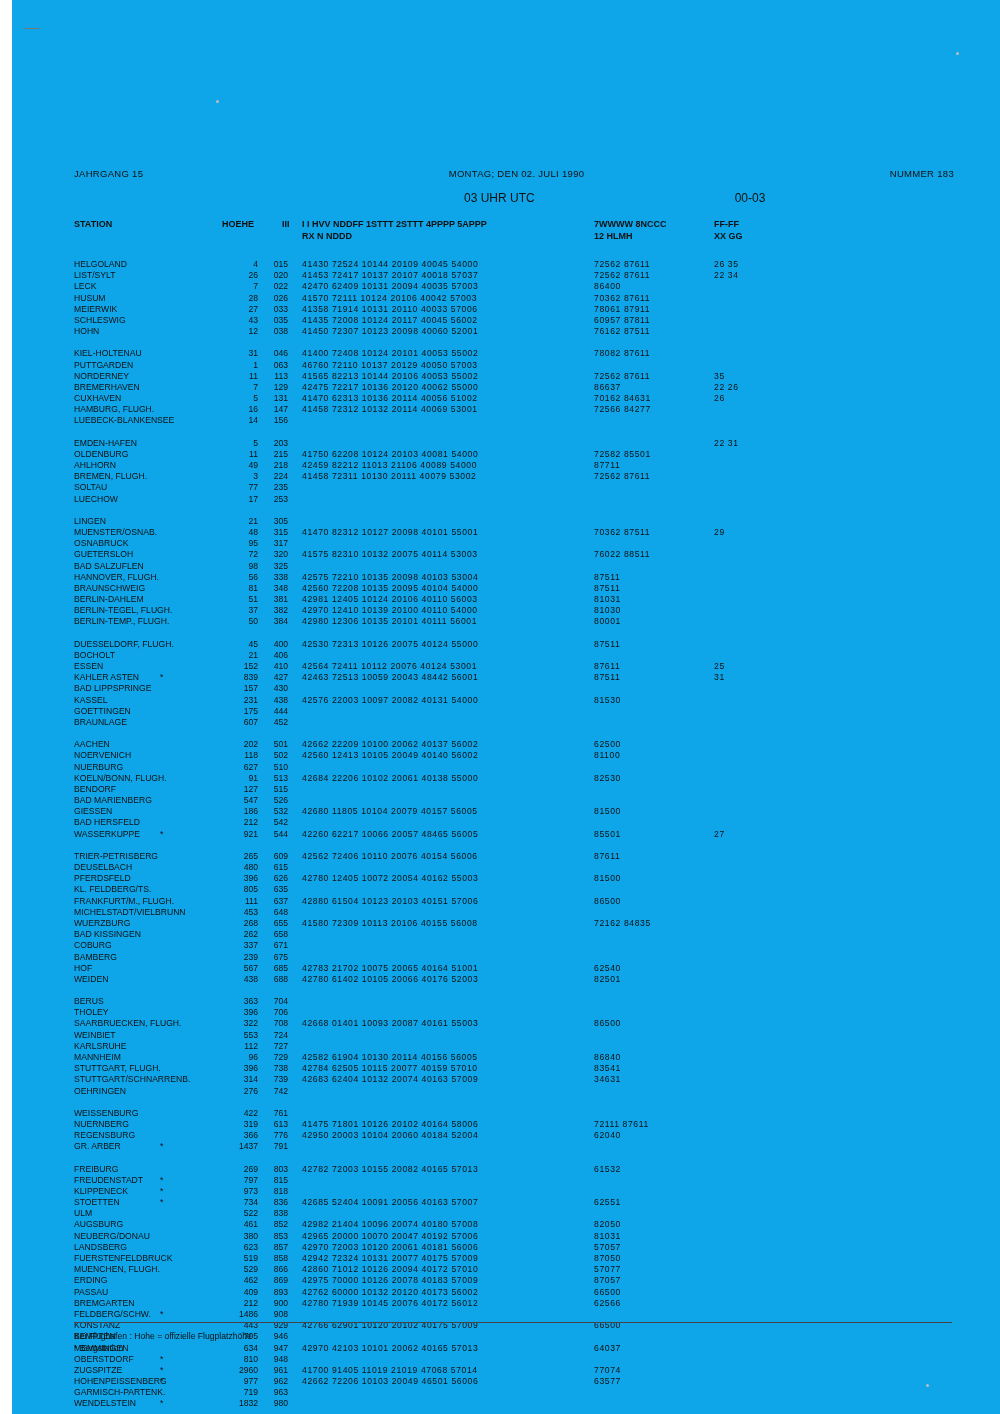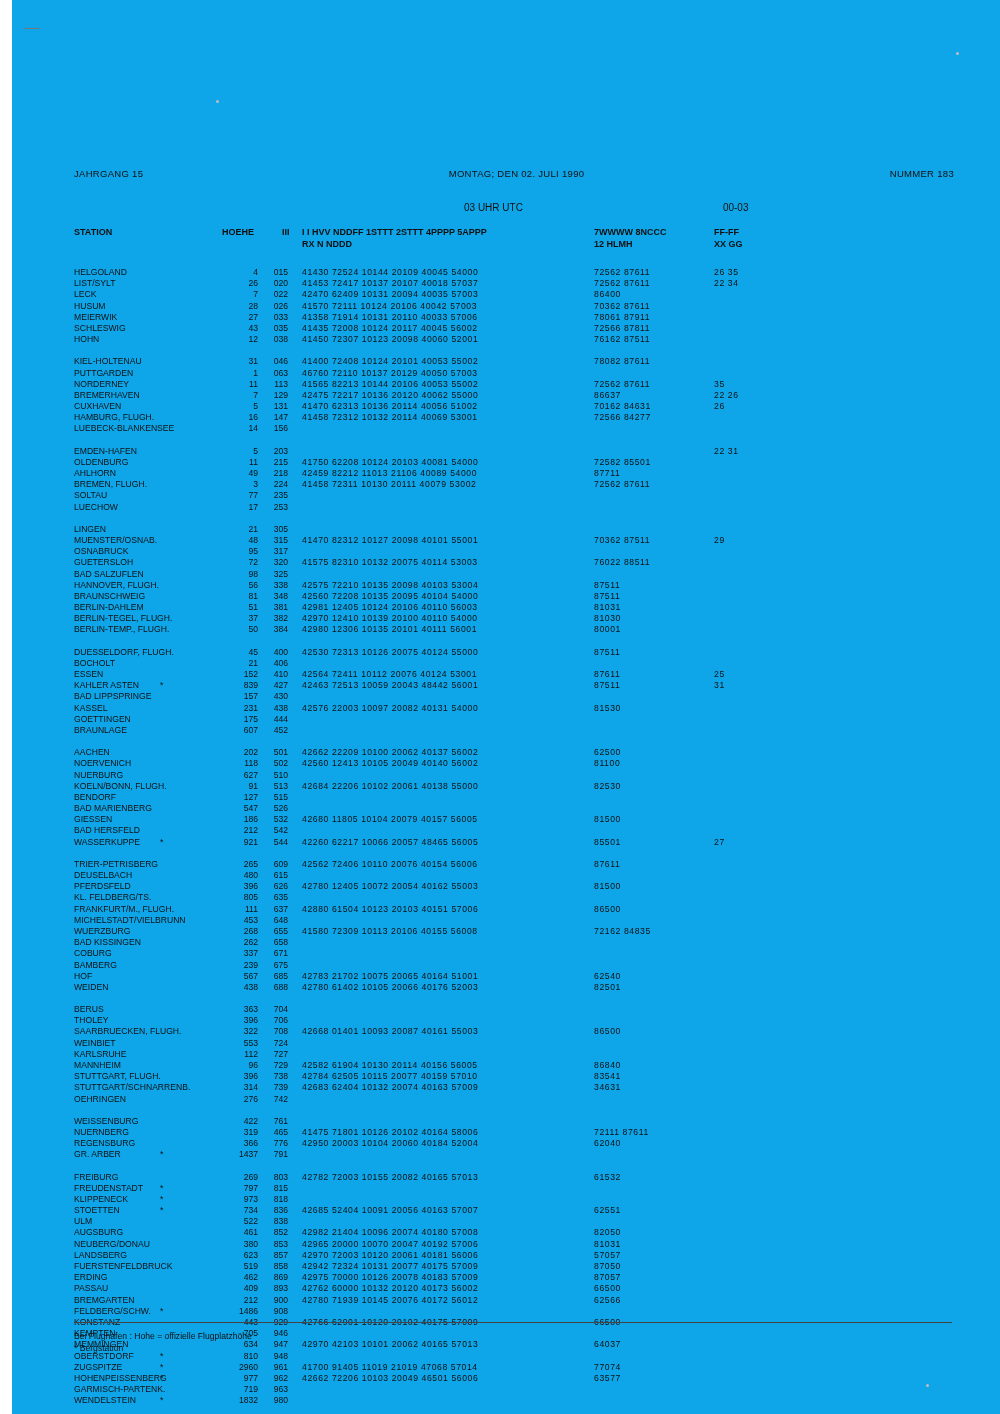--- a/index.html
+++ b/index.html
@@ -1,21 +1,21 @@
 <!DOCTYPE html>
 <html><head>
 <meta charset="utf-8">
 <style>
   html,body{margin:0;padding:0;background:#ffffff;}
   body{width:1000px;height:1414px;font-family:"Liberation Sans",sans-serif;color:#111;position:relative;}
   .page{position:absolute;left:12px;top:0;width:1000px;height:1414px;background:#0ea5e9;}
   .sheet{position:absolute;left:62px;top:168px;width:880px;}
   .hdr-row{display:flex;justify-content:space-between;align-items:baseline;font-size:9.5px;letter-spacing:.3px;}
   .hdr-center{font-size:9.5px;}
-  .utc{margin-top:23px;display:flex;font-size:10px;}
+  .utc{margin-top:12px;display:flex;font-size:12px;}
   .utc .u1{margin-left:390px;}
   .utc .u2{margin-left:200px;}
   .colhead{margin-top:14px;font-size:9px;position:relative;height:34px;font-weight:bold;}
   .colhead span{position:absolute;white-space:nowrap;}
   .tbl{margin-top:6px;font-size:8.6px;line-height:11.2px;}
   .grp{margin-bottom:11px;}
   .row{position:relative;height:11.2px;white-space:nowrap;}
   .c-station{position:absolute;left:0;}
   .c-star{position:absolute;left:86px;}
   .c-hoehe{position:absolute;left:150px;width:34px;text-align:right;}
@@ -109,21 +109,21 @@
             <span class="c-data">41358 71914 10131 20110 40033 57006</span>
             <span class="c-ww">78061 87911</span>
             <span class="c-ff"></span>
           </div>
           <div class="row">
             <span class="c-station">SCHLESWIG</span>
             <span class="c-star"></span>
             <span class="c-hoehe">43</span>
             <span class="c-iii">035</span>
             <span class="c-data">41435 72008 10124 20117 40045 56002</span>
-            <span class="c-ww">72566 87811</span>
+            <span class="c-ww">60957 87811</span>
             <span class="c-ff"></span>
           </div>
           <div class="row">
             <span class="c-station">HOHN</span>
             <span class="c-star"></span>
             <span class="c-hoehe">12</span>
             <span class="c-iii">038</span>
             <span class="c-data">41450 72307 10123 20098 40060 52001</span>
             <span class="c-ww">76162 87511</span>
             <span class="c-ff"></span>
@@ -699,21 +699,21 @@
             <span class="c-hoehe">422</span>
             <span class="c-iii">761</span>
             <span class="c-data"></span>
             <span class="c-ww"></span>
             <span class="c-ff"></span>
           </div>
           <div class="row">
             <span class="c-station">NUERNBERG</span>
             <span class="c-star"></span>
             <span class="c-hoehe">319</span>
-            <span class="c-iii">465</span>
+            <span class="c-iii">613</span>
             <span class="c-data">41475 71801 10126 20102 40164 58006</span>
             <span class="c-ww">72111 87611</span>
             <span class="c-ff"></span>
           </div>
           <div class="row">
             <span class="c-station">REGENSBURG</span>
             <span class="c-star"></span>
             <span class="c-hoehe">366</span>
             <span class="c-iii">776</span>
             <span class="c-data">42950 20003 10104 20060 40184 52004</span>
@@ -803,20 +803,29 @@
             <span class="c-ww">57057</span>
             <span class="c-ff"></span>
           </div>
           <div class="row">
             <span class="c-station">FUERSTENFELDBRUCK</span>
             <span class="c-star"></span>
             <span class="c-hoehe">519</span>
             <span class="c-iii">858</span>
             <span class="c-data">42942 72324 10131 20077 40175 57009</span>
             <span class="c-ww">87050</span>
+            <span class="c-ff"></span>
+          </div>
+          <div class="row">
+            <span class="c-station">MUENCHEN, FLUGH.</span>
+            <span class="c-star"></span>
+            <span class="c-hoehe">529</span>
+            <span class="c-iii">866</span>
+            <span class="c-data">42860 71012 10126 20094 40172 57010</span>
+            <span class="c-ww">57077</span>
             <span class="c-ff"></span>
           </div>
           <div class="row">
             <span class="c-station">ERDING</span>
             <span class="c-star"></span>
             <span class="c-hoehe">462</span>
             <span class="c-iii">869</span>
             <span class="c-data">42975 70000 10126 20078 40183 57009</span>
             <span class="c-ww">87057</span>
             <span class="c-ff"></span>

